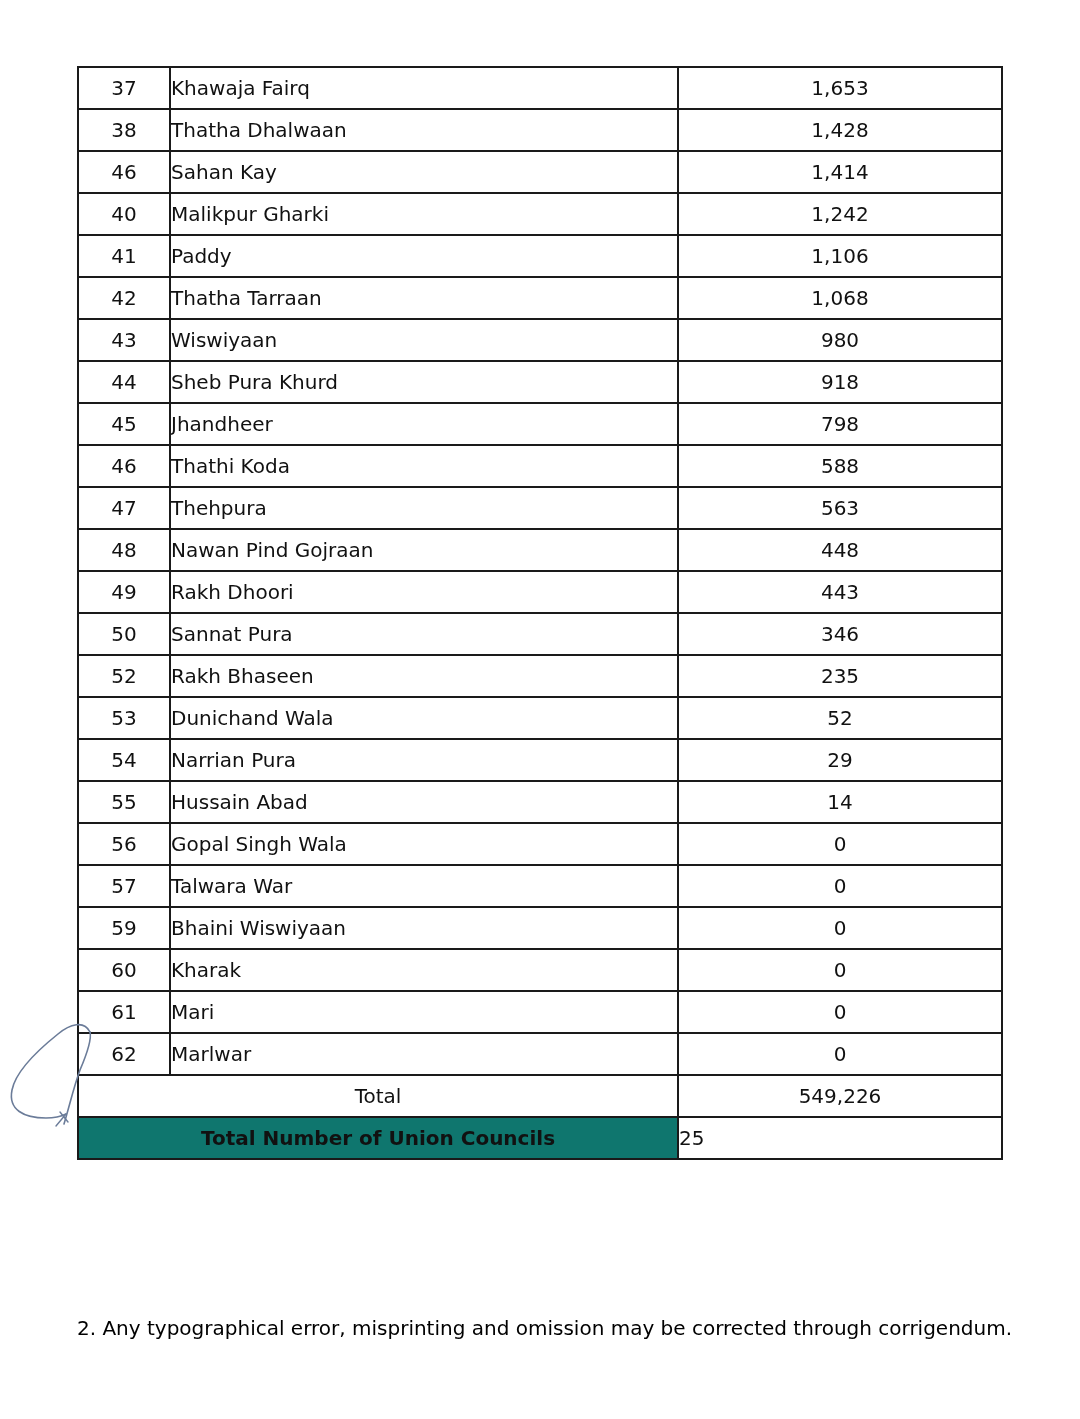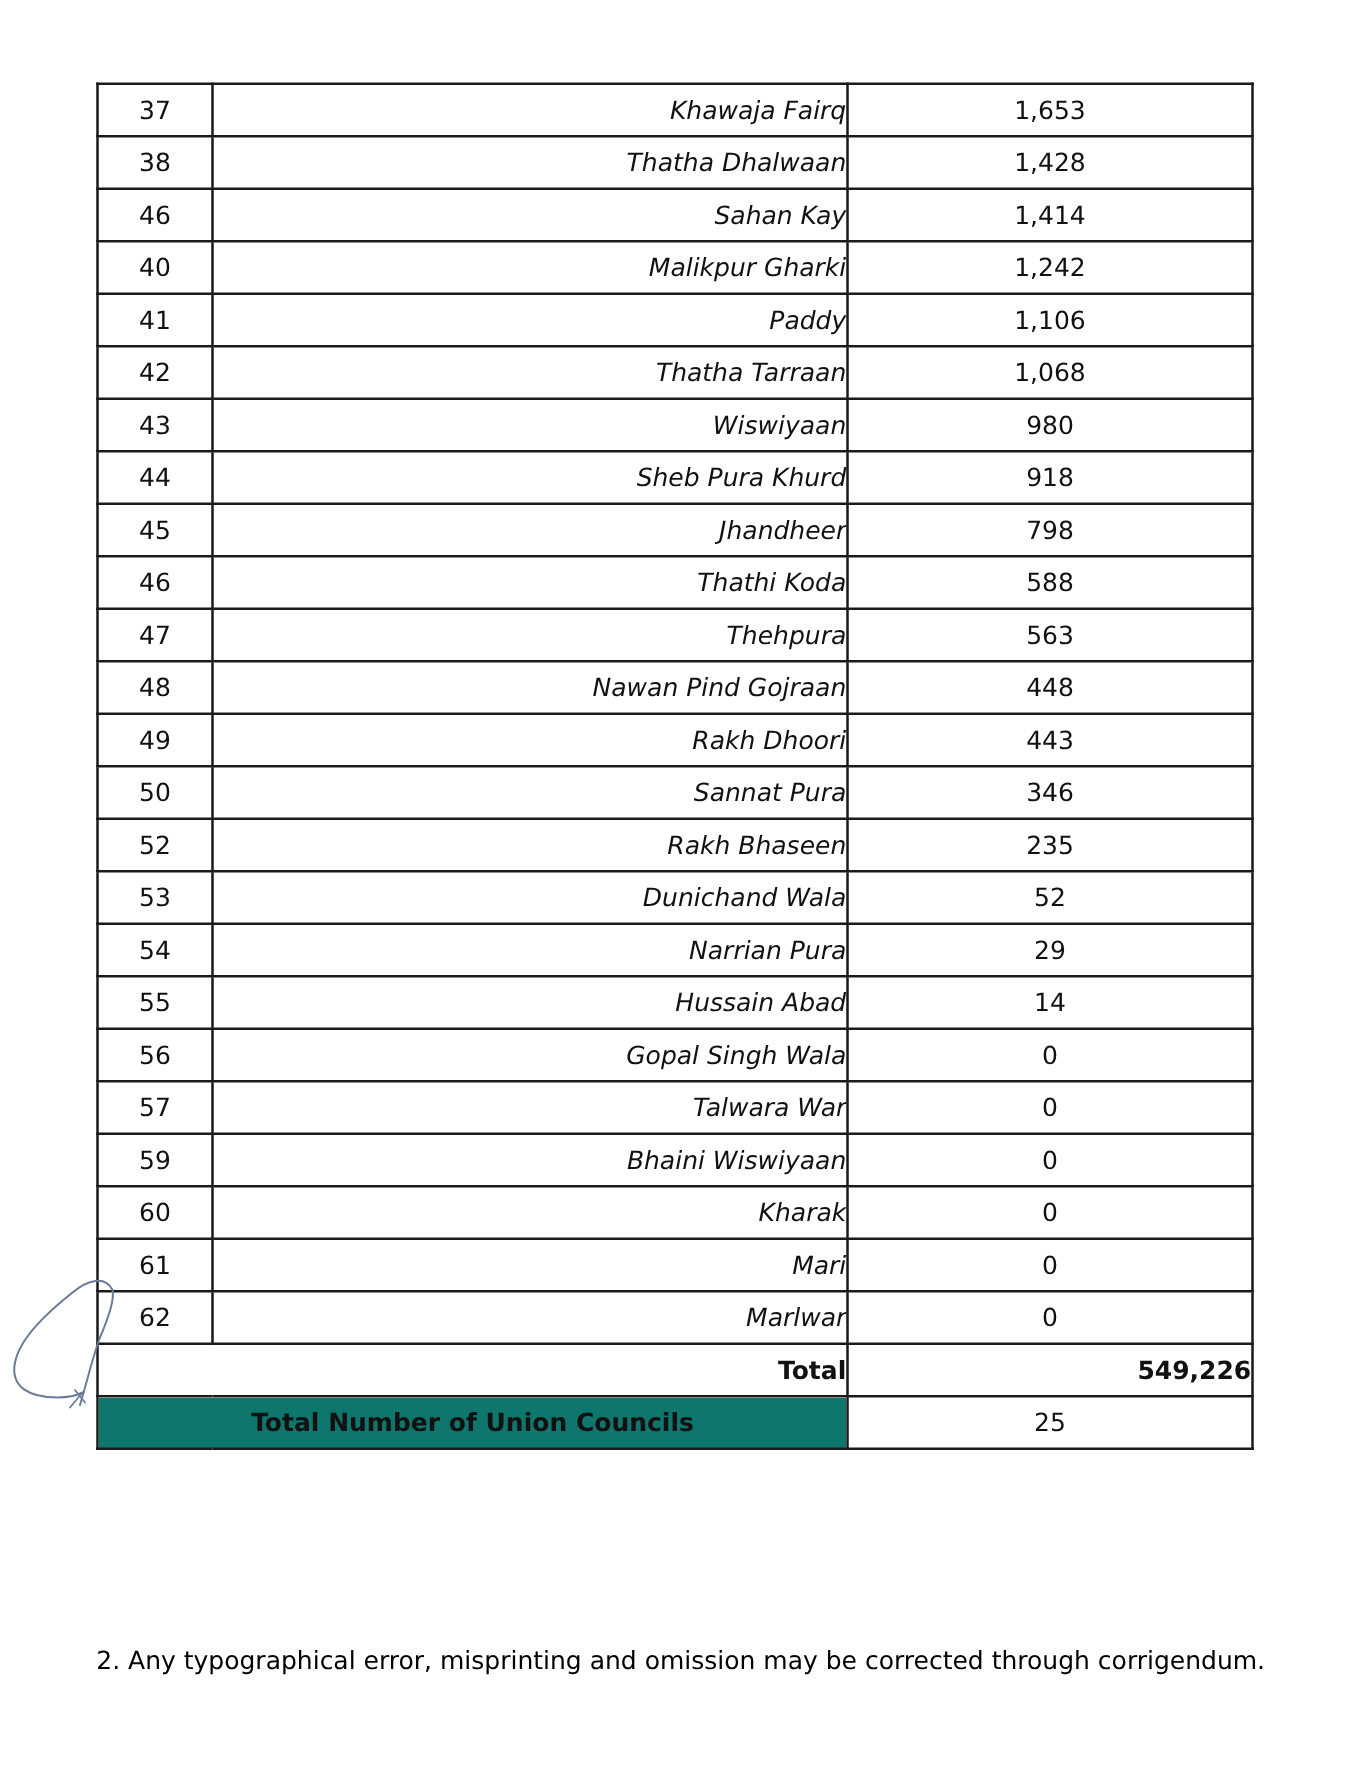--- a/index.html
+++ b/index.html
@@ -37,29 +37,29 @@
       padding: 0;
       vertical-align: middle;
       line-height: 40px;
       white-space: nowrap;
       overflow: hidden;
     }
     col.c-no { width: 92px; }
     col.c-name { width: 508px; }
     col.c-val { width: 324px; }
     td.no { text-align: center; }
-    td.name { text-align: right; padding-left: 8px; font-style: italic; }
+    td.name { text-align: left; padding-left: 8px; }
     td.val { text-align: center; }
-    tr.total-row td { font-weight: bold; text-align: right; }
+    tr.total-row td { font-weight: normal; text-align: center; }
     tr.uc-row td.label {
       background: #0f766e;
       font-weight: bold;
       text-align: center;
     }
-    tr.uc-row td.val { text-align: center; }
+    tr.uc-row td.val { text-align: left; }
     .footnote {
       position: absolute;
       left: 77px;
       top: 1316px;
       font-size: 20px;
       color: #000000;
       white-space: nowrap;
     }
     .signature {
       position: absolute;

